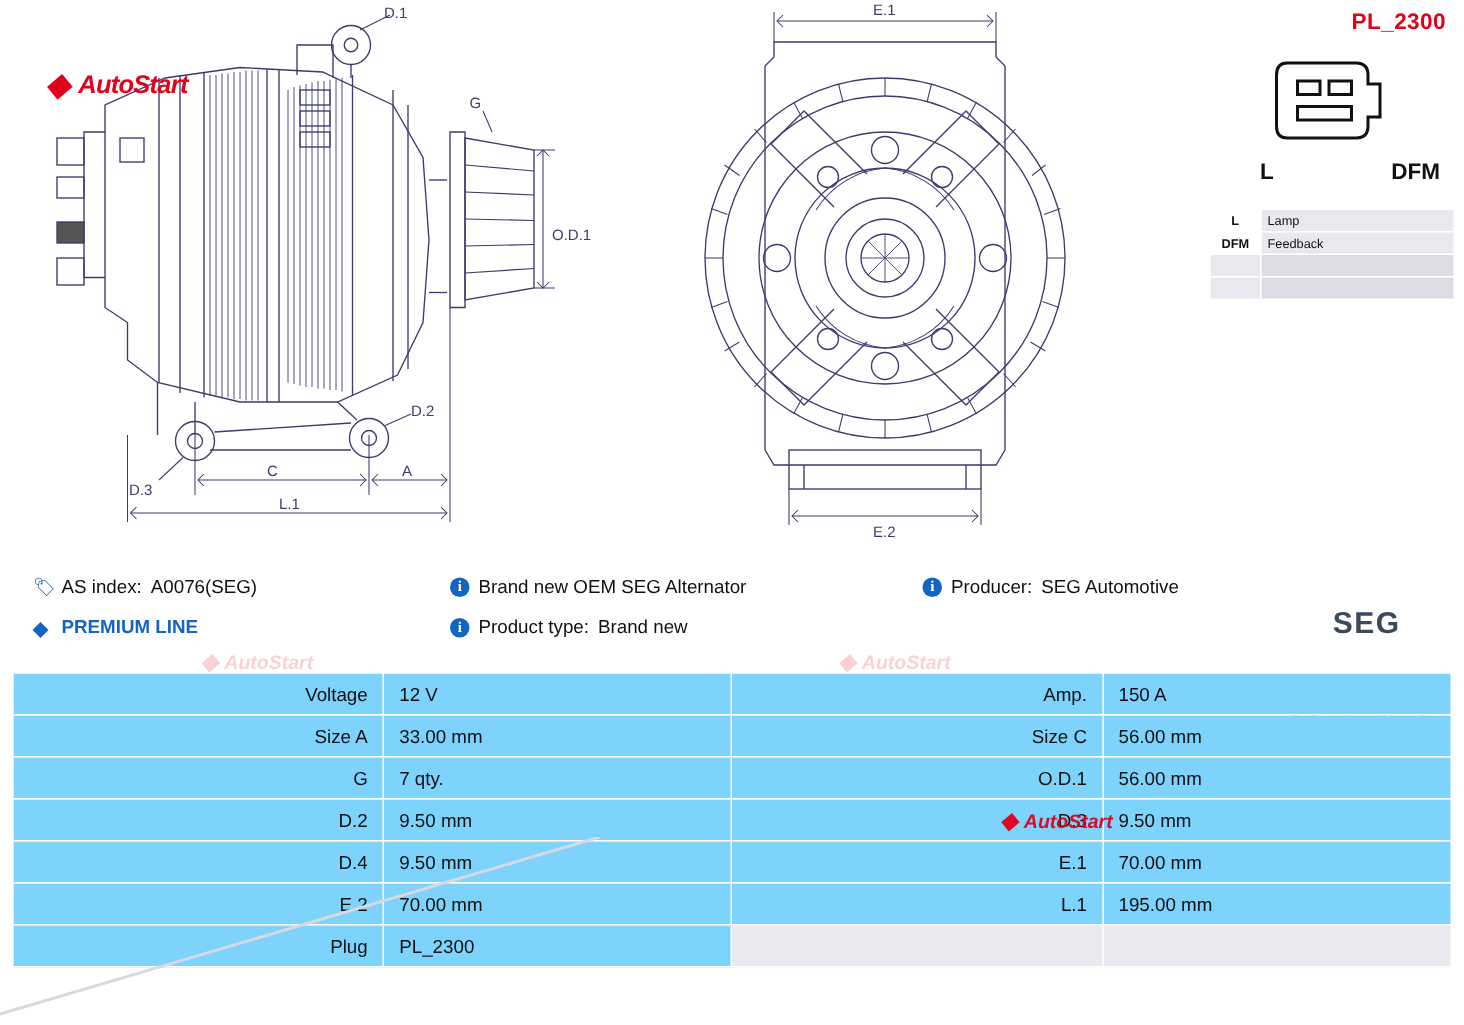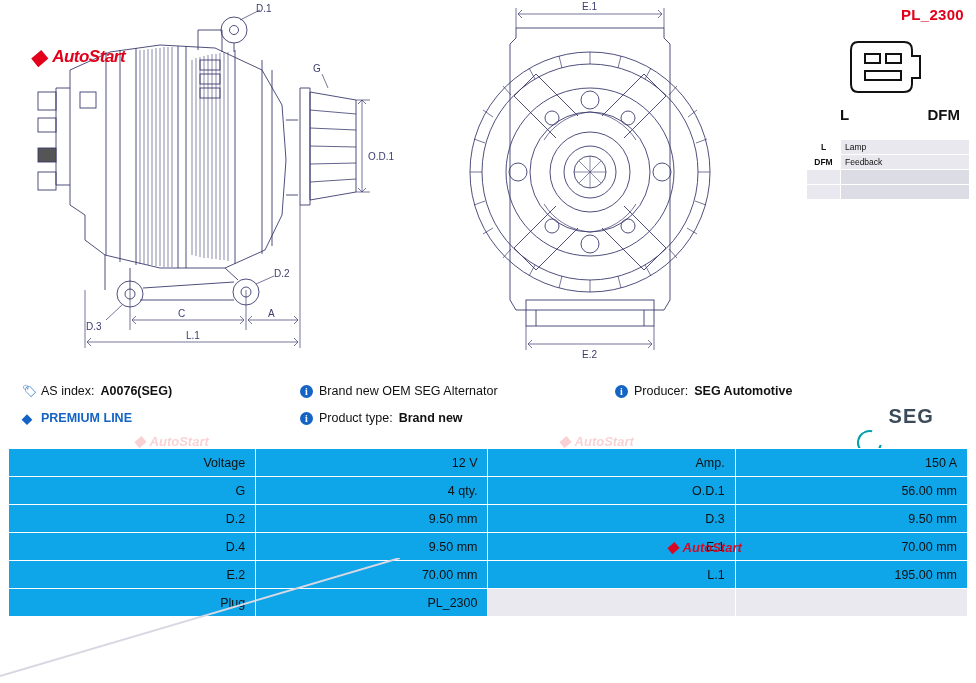--- a/index.html
+++ b/index.html
@@ -64,50 +64,50 @@
   
   .info {
     position: absolute; top: 378px; left: 0; width: 976px; height: 66px;
     font-size: 12.5px;
   }
   .info-col { position: absolute; }
   .c1 { left: 22px;  top: 6px; }
   .c2 { left: 300px; top: 6px; }
   .c3 { left: 615px; top: 6px; }
   .info-line { display: flex; align-items: center; gap: 6px; margin-bottom: 13px; white-space: nowrap; }
-  .info-line b { font-weight: 700; text-align: center; }
+  .info-line b { font-weight: 400; text-align: center; }
   .ico { display: inline-block; width: 13px; height: 13px; flex: none; }
   .ico-i {
     border-radius: 50%; background: #1364c4; color: #fff;
     font-size: 10px; font-weight: 700; text-align: center;
     line-height: 13px; font-family: "Liberation Serif", serif;
   }
   .ico-tag { color: #1364c4; font-size: 12px; line-height: 13px; }
   .premium { color: #1364c4; font-weight: 700; font-size: 12.5px; display: flex; align-items: center; gap: 6px;}
   .ico-dia { color: #1364c4; font-size: 13px; line-height: 13px; }
 
-  .seg-logo { position: absolute; right: 16px; top: 28px; display: flex; align-items: center; gap: 7px; }
+  .seg-logo { position: absolute; right: 16px; top: 28px; display: flex; align-items: flex-end; gap: 7px; }
   .seg-ring {
     width: 25px; height: 25px; border-radius: 50%;
     border: 2.4px solid #00a0a8; border-right-color: transparent;
     transform: rotate(-32deg);
   }
   .seg-words { line-height: 1.05; }
   .seg-words .s1 { font-size: 20px; font-weight: 700; color: #3a4a5a; letter-spacing: 1px; }
   .seg-words .s2 { font-size: 7.5px; color: #3a4a5a; letter-spacing: 2.2px; margin-top: 45px; }
 
   
   .spec-wrap { position: absolute; top: 448px; left: 8px; width: 960px; }
   table.spec { width: 100%; border-collapse: collapse; font-size: 12.5px; }
   table.spec td {
     height: 28px; padding: 0 10px; border: 1px solid #ffffff;
-    background: #0ea5e9; white-space: nowrap;
+    background: #7dd3fc; white-space: nowrap;
   }
   table.spec td.lbl { text-align: right; width: 200px; color: #111; }
-  table.spec td.val { text-align: right; width: 188px; color: #111; }
+  table.spec td.val { width: 188px; color: #111; }
   table.spec td.empty { background: #e9e9ef; }
 
   
   .wm {
     position: absolute; pointer-events: none; opacity: 0.33;
     display: flex; align-items: center; gap: 3px;
   }
   .wm .bolt { color: #e2001a; font-size: 15px; transform: skewX(-10deg); font-weight: 700; }
   .wm .txt { color: #e2001a; font-weight: 700; font-size: 13px; font-style: italic; }
   .wm1 { left: 135px; top: 432px; opacity: .18; }
@@ -441,22 +441,28 @@
   <div class="spec-wrap">
     <table class="spec">
       <tbody>
         <tr>
           <td class="lbl">Voltage</td>
           <td class="val">12 V</td>
           <td class="lbl">Amp.</td>
           <td class="val">150 A</td>
         </tr>
         <tr>
+          <td class="lbl">Size A</td>
+          <td class="val">33.00 mm</td>
+          <td class="lbl">Size C</td>
+          <td class="val">56.00 mm</td>
+        </tr>
+        <tr>
           <td class="lbl">G</td>
-          <td class="val">4 qty.</td>
+          <td class="val">7 qty.</td>
           <td class="lbl">O.D.1</td>
           <td class="val">56.00 mm</td>
         </tr>
         <tr>
           <td class="lbl">D.2</td>
           <td class="val">9.50 mm</td>
           <td class="lbl">D.3</td>
           <td class="val">9.50 mm</td>
         </tr>
         <tr>

